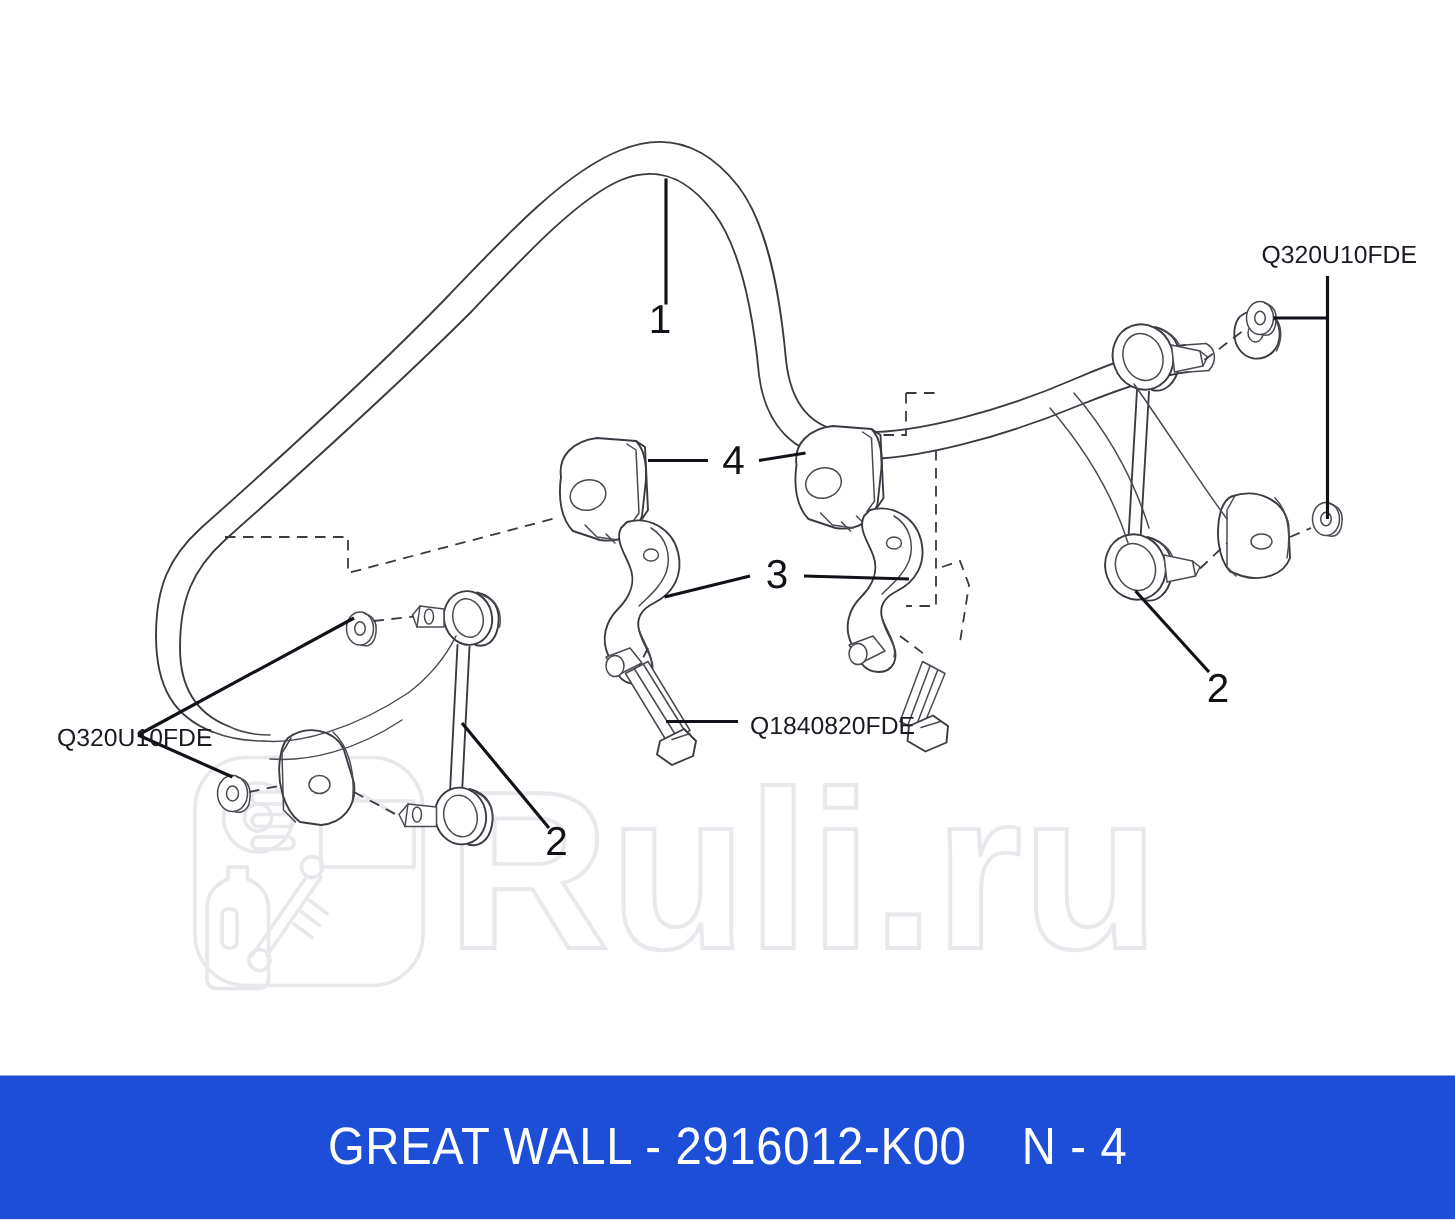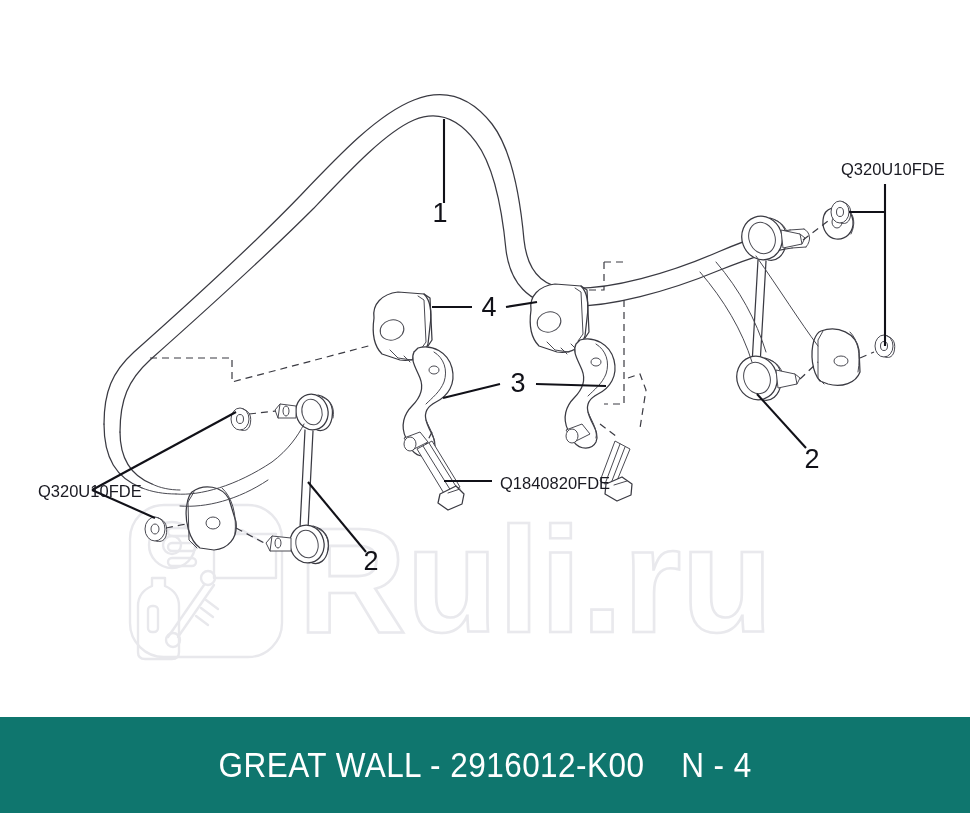--- a/index.html
+++ b/index.html
@@ -32,21 +32,21 @@
     left: 0;
     top: 0;
     display: block;
   }
   #footer-bar {
     position: absolute;
     left: 0;
     top: 717px;
     width: 970px;
     height: 96px;
-    background: #0f766e;
+    background: #1d4ed8;
     display: flex;
     align-items: center;
     justify-content: center;
   }
   #footer-text {
     color: #ffffff;
     font-family: "Liberation Sans", sans-serif;
     font-size: 35px;
     font-weight: normal;
     letter-spacing: 0.5px;

